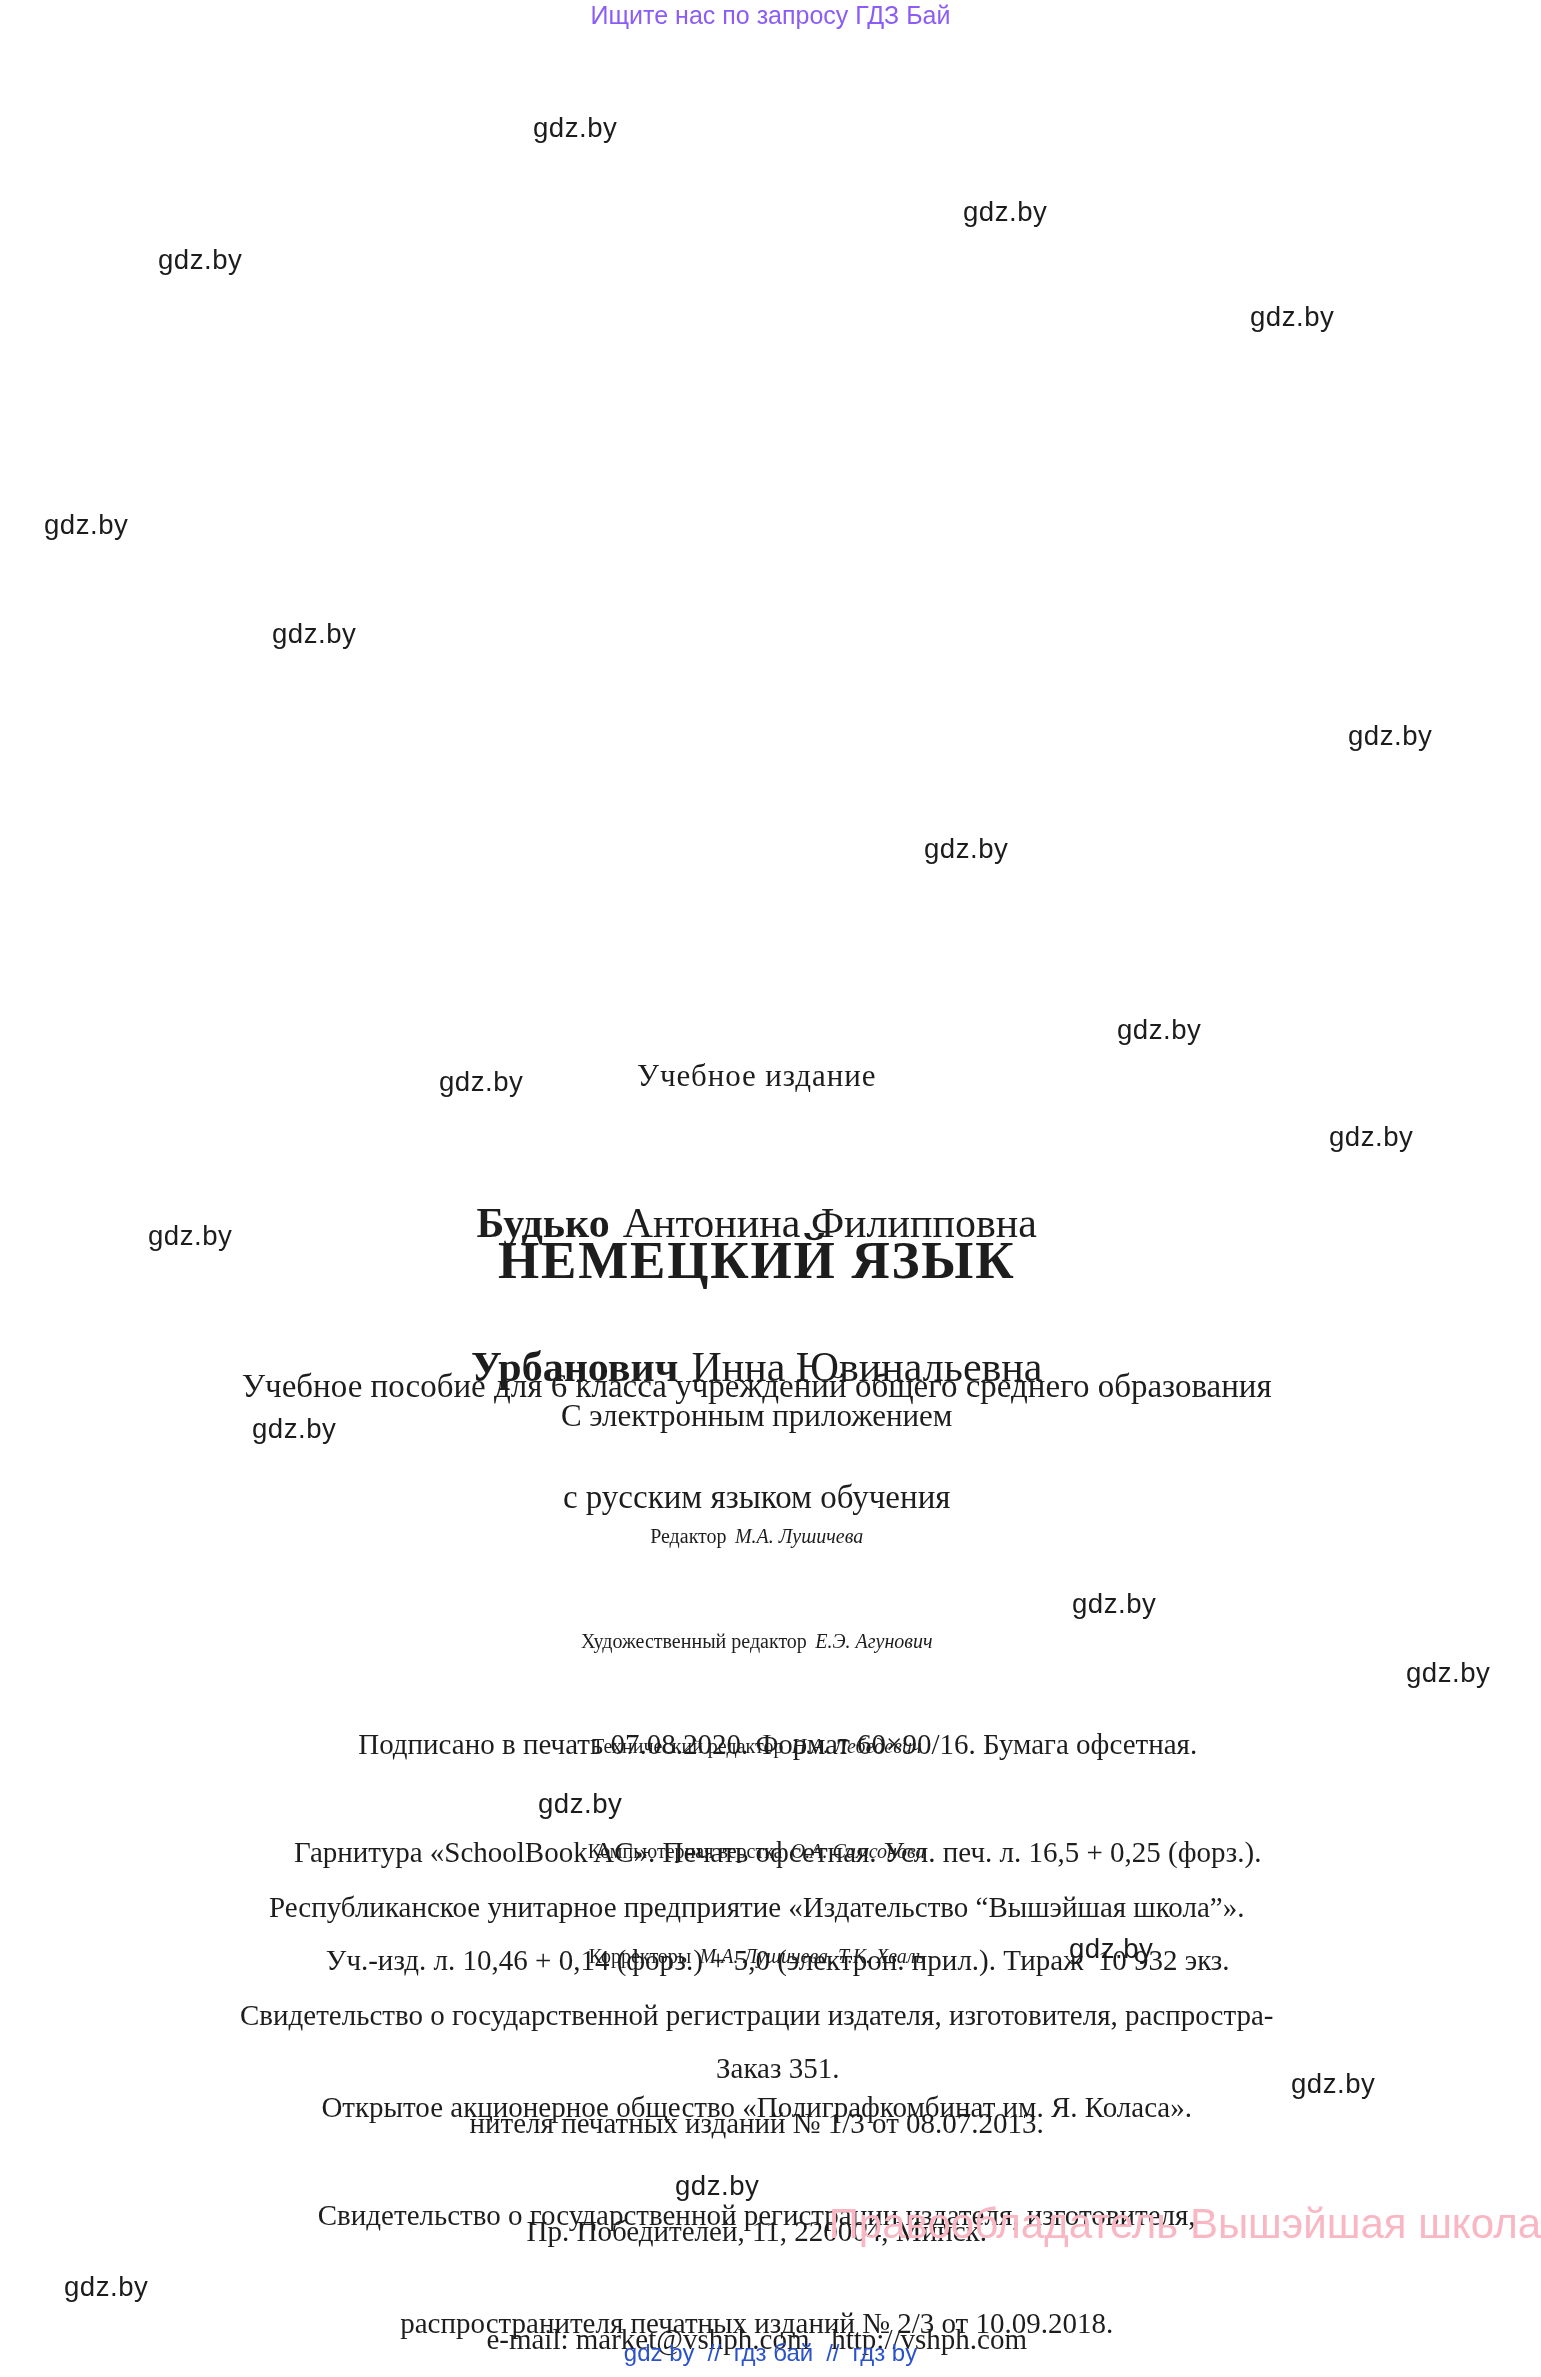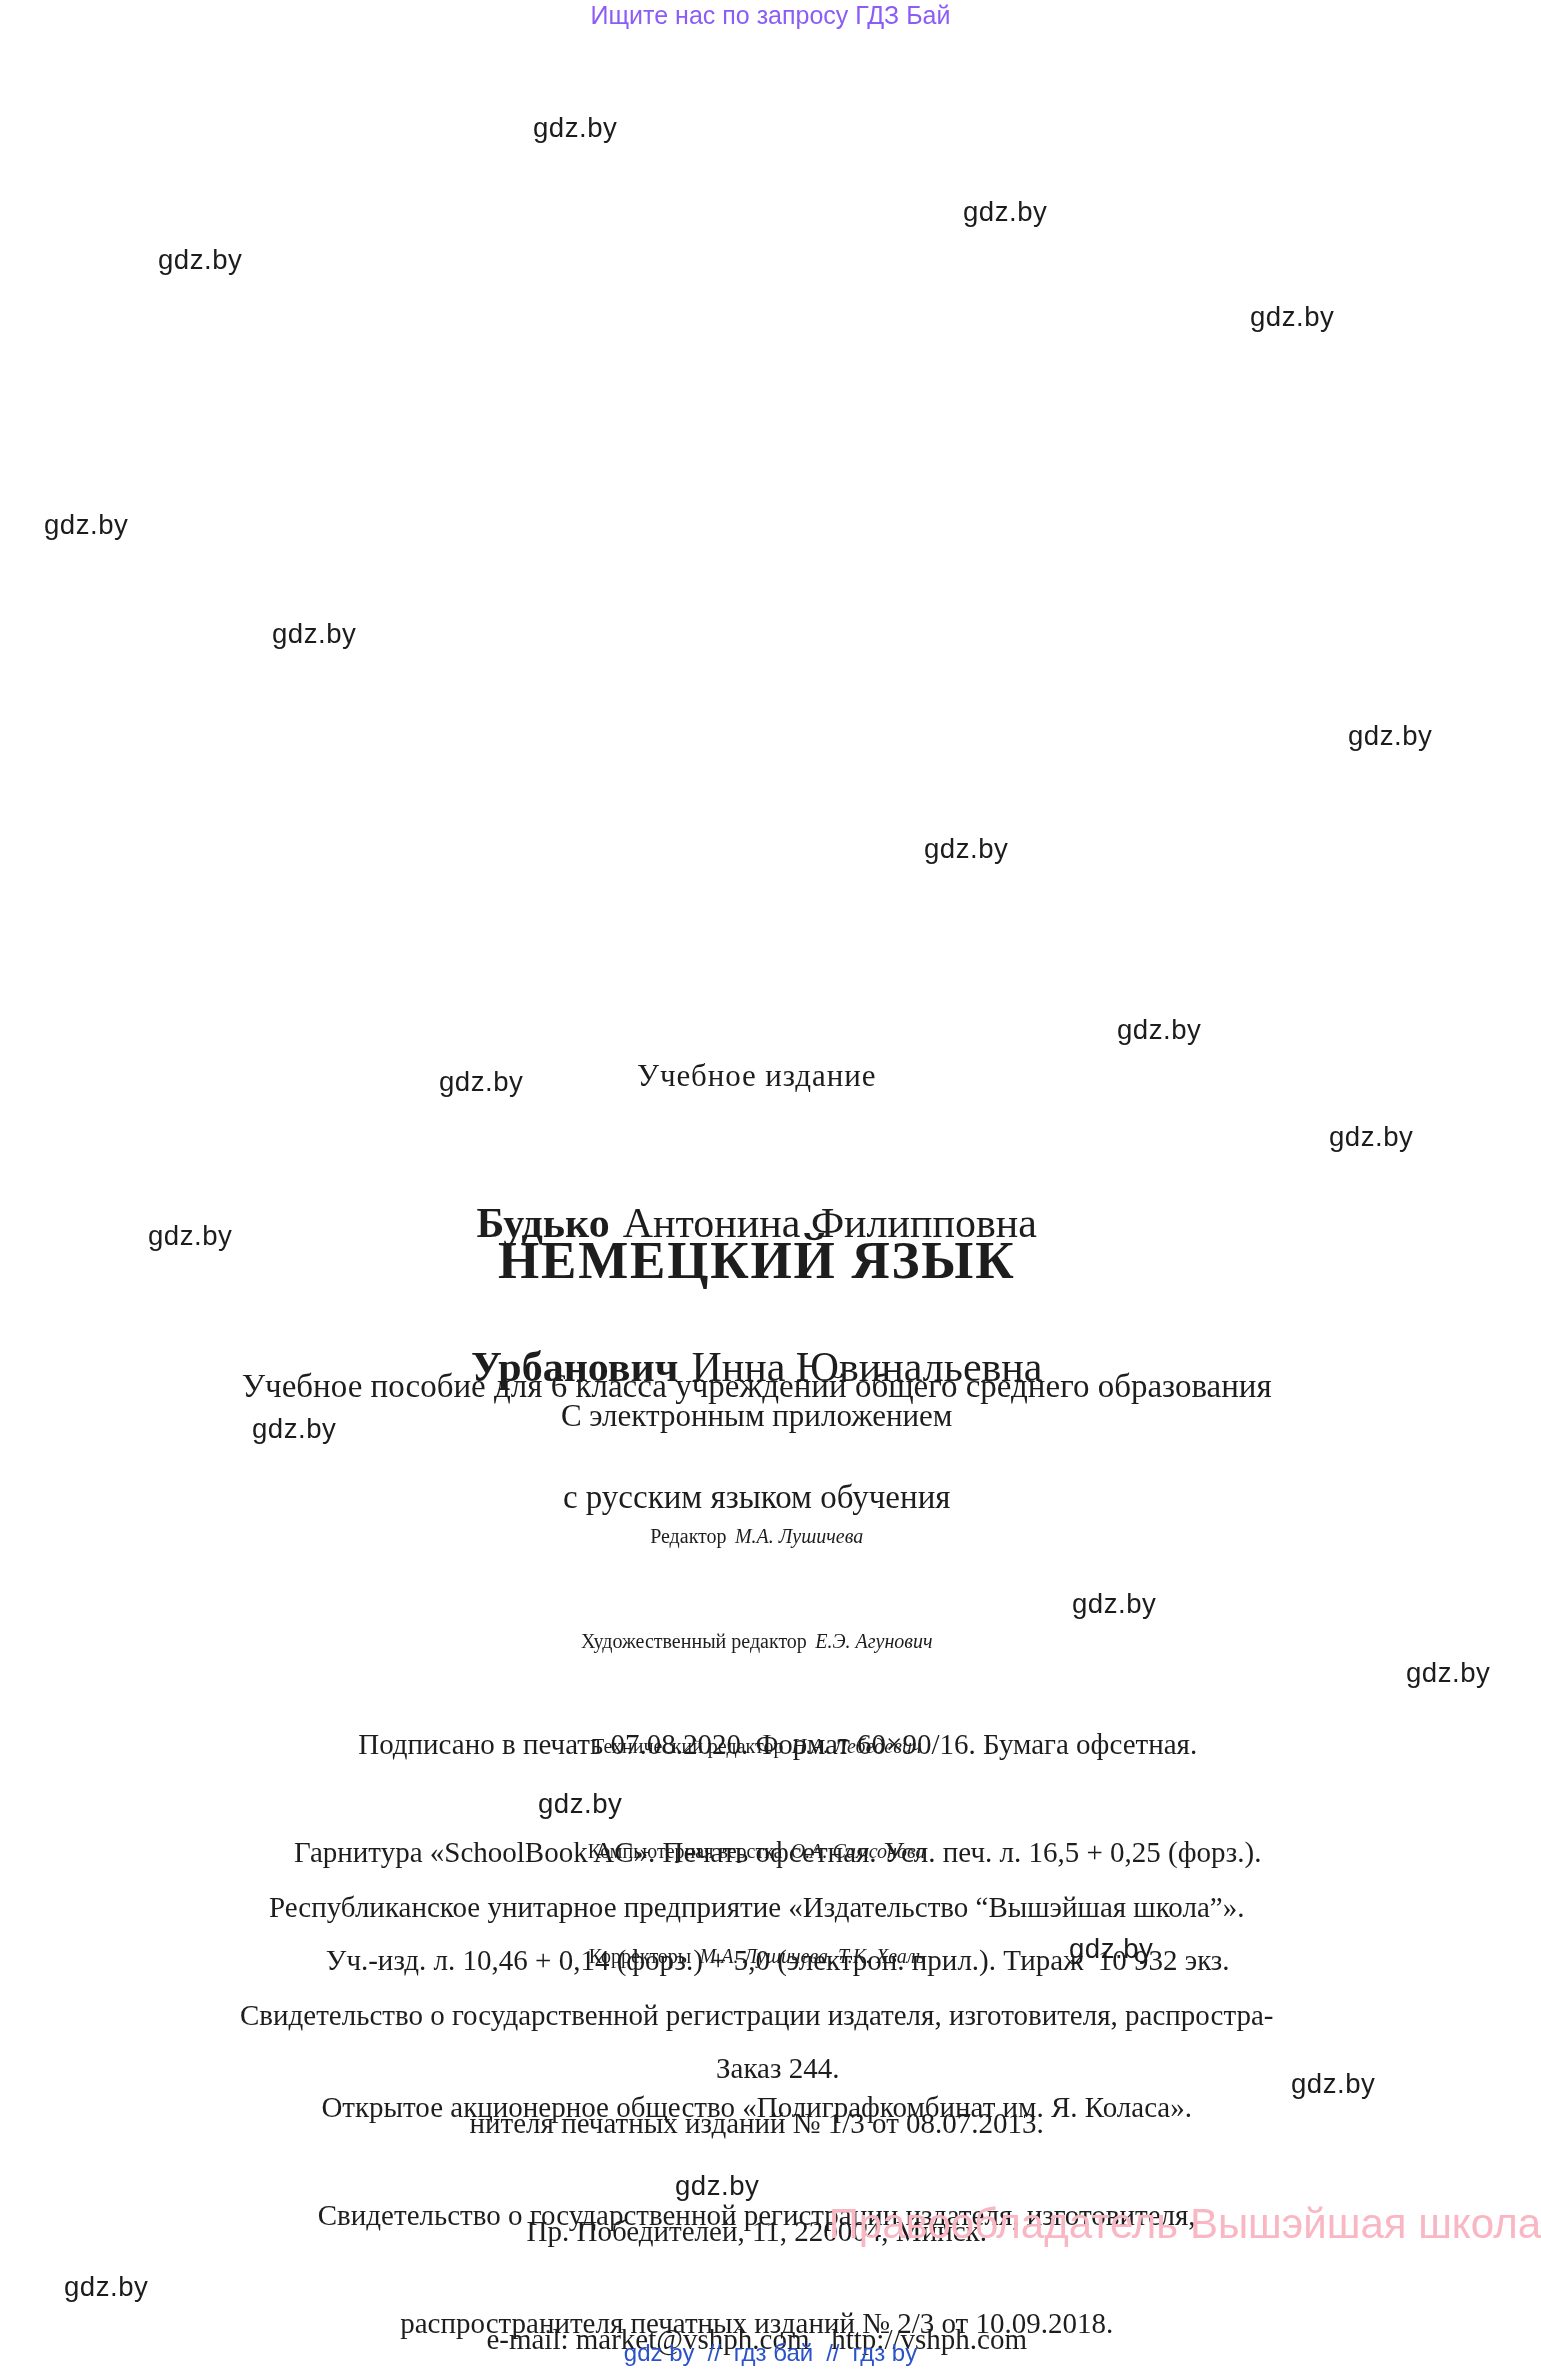--- a/index.html
+++ b/index.html
@@ -116,21 +116,21 @@
     <div><span>Художественный редактор</span><span class="staff-name">Е.Э. Агунович</span></div>
     <div><span>Технический редактор</span><span class="staff-name">Н.А. Лебедевич</span></div>
     <div><span>Компьютерная верстка</span><span class="staff-name">О.А. Самсонова</span></div>
     <div><span>Корректоры</span><span class="staff-name">М.А. Лушичева, Т.К. Хваль</span></div>
   </div>
 
   <div class="col printinfo">
     <div>Подписано в печать 07.08.2020. Формат 60×90/16. Бумага офсетная.</div>
     <div>Гарнитура «SchoolBook AC». Печать офсетная. Усл. печ. л. 16,5 + 0,25 (форз.).</div>
     <div>Уч.-изд. л. 10,46 + 0,14 (форз.) + 5,0 (электрон. прил.). Тираж  10 932 экз.</div>
-    <div>Заказ 244.</div>
+    <div>Заказ 351.</div>
   </div>
 
   <div class="col publisher">
     <div>Республиканское унитарное предприятие «Издательство “Вышэйшая школа”».</div>
     <div>Свидетельство о государственной регистрации издателя, изготовителя, распростра-</div>
     <div>нителя печатных изданий № 1/3 от 08.07.2013.</div>
     <div>Пр. Победителей, 11, 220004, Минск.</div>
     <div>e-mail: market@vshph.com   http://vshph.com</div>
   </div>
 

